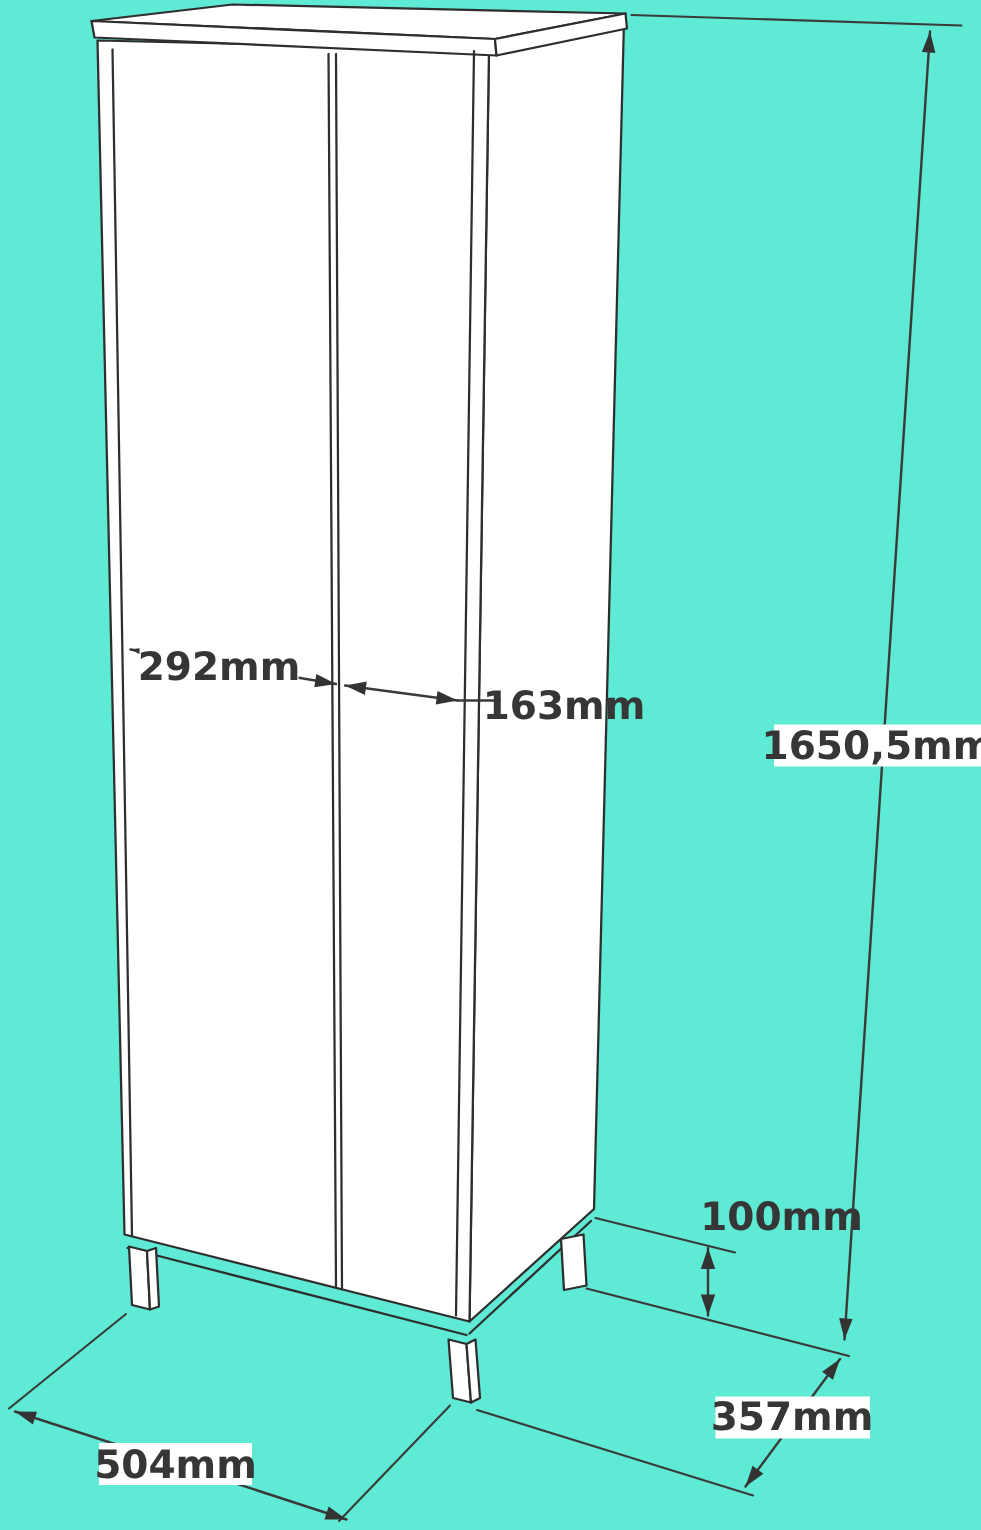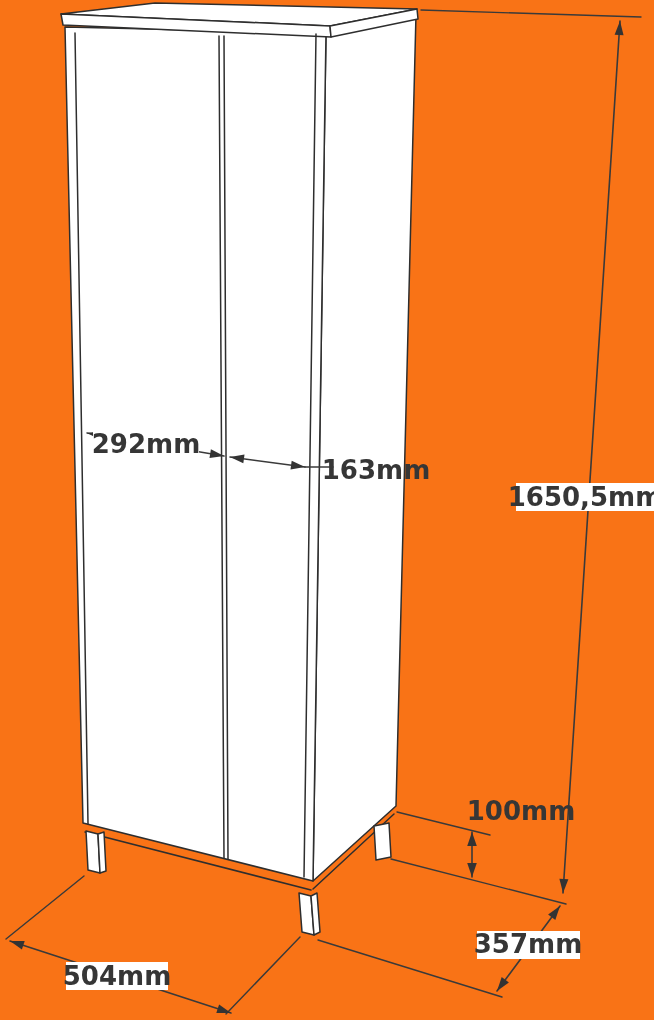--- a/index.html
+++ b/index.html
@@ -4,21 +4,21 @@
 <style>
   html, body {
     margin: 0;
     padding: 0;
     background: #ffffff;
   }
   .canvas {
     position: relative;
     width: 654px;
     height: 1020px;
-    background: #f97316;
+    background: #5eead4;
     overflow: hidden;
   }
   svg { display: block; }
   .edge {
     fill: none;
     stroke: #2e2e2e;
     stroke-width: 1.5;
     stroke-linecap: round;
     stroke-linejoin: round;
   }

